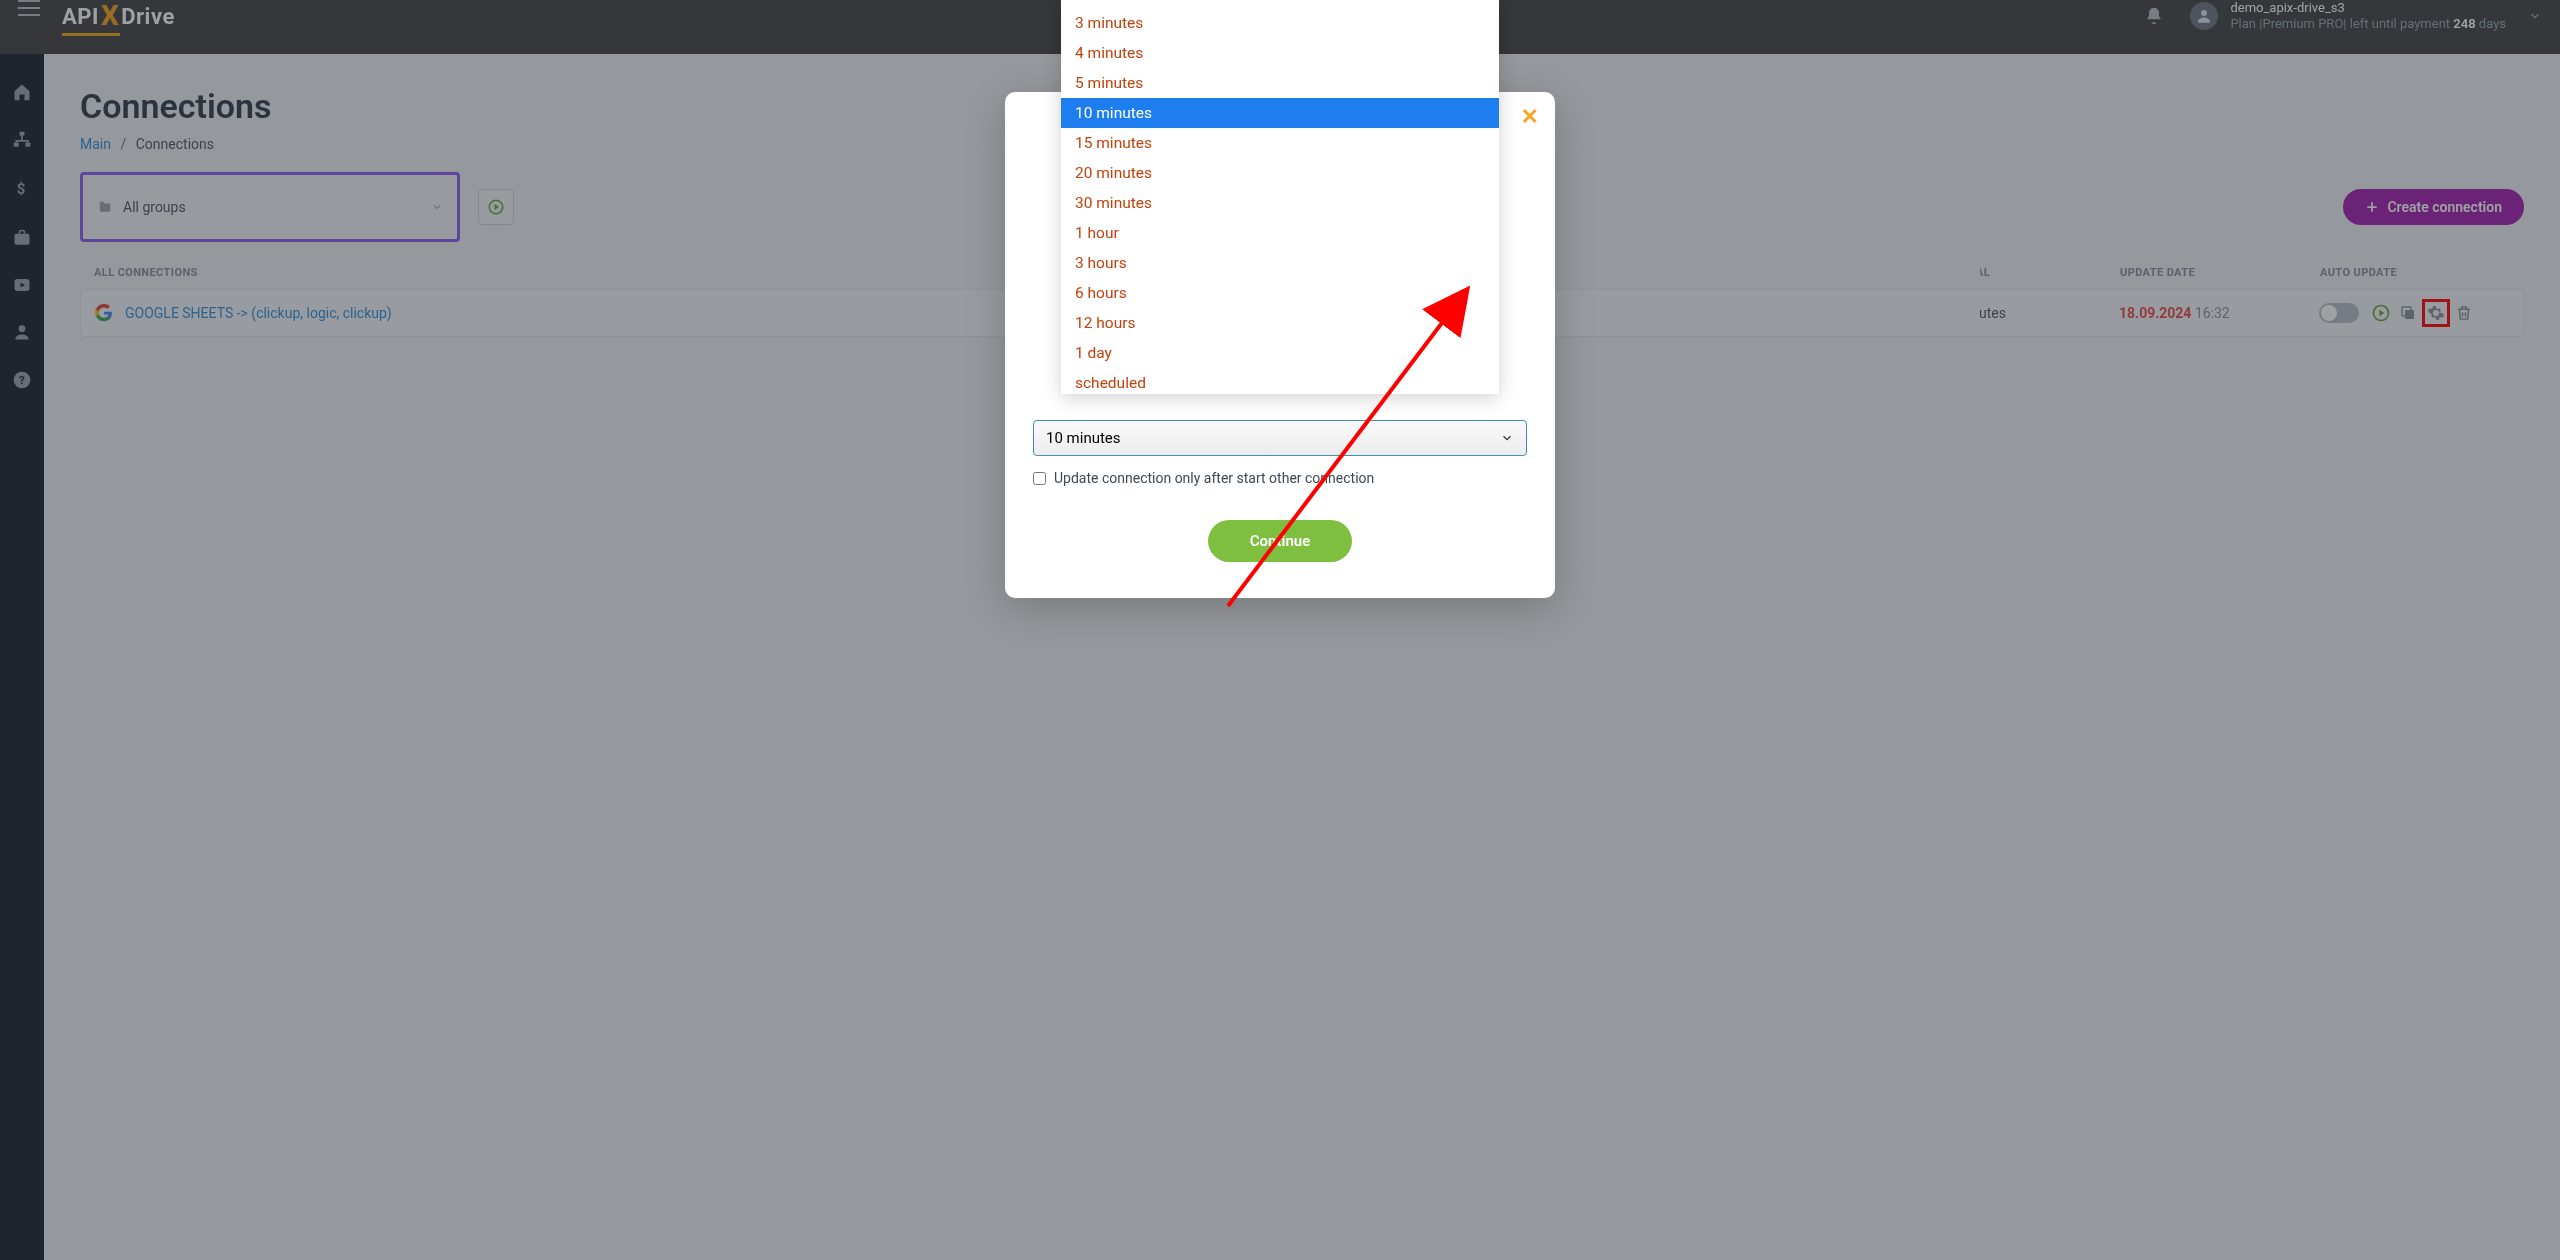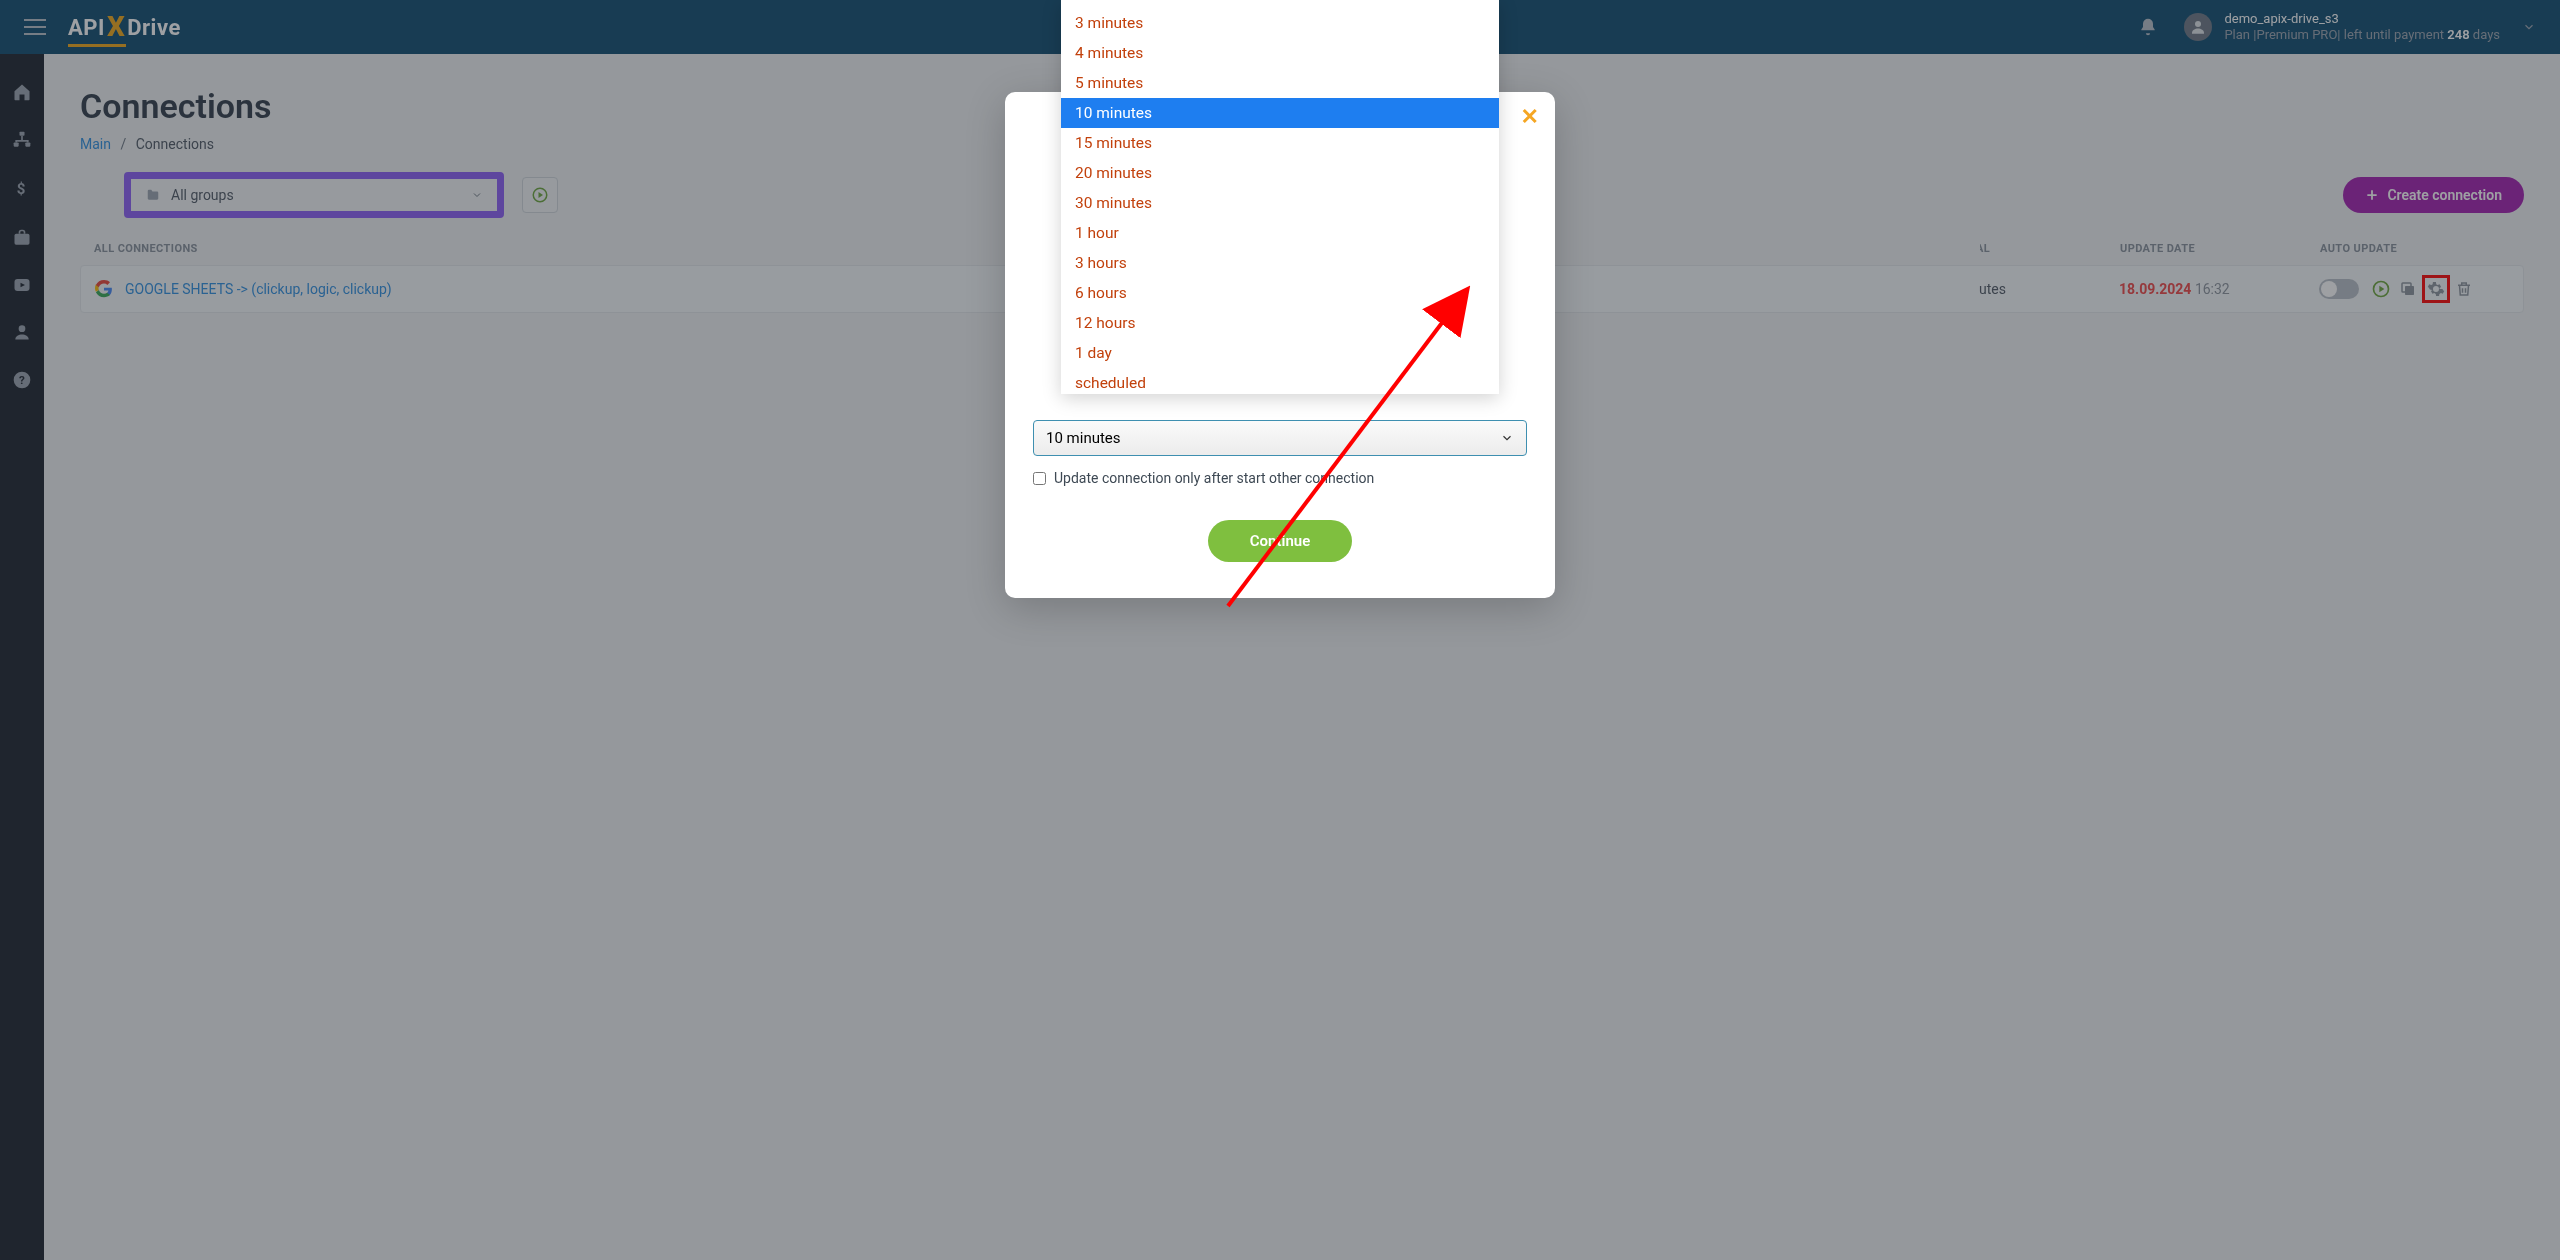--- a/index.html
+++ b/index.html
@@ -1,19 +1,19 @@
 <!DOCTYPE html>
 <html><head>
 <meta charset="utf-8">
 <style>
 * { margin: 0; padding: 0; box-sizing: border-box; font-family: -apple-system, BlinkMacSystemFont, "Segoe UI", Roboto, Arial, sans-serif; }
 html, body { width: 100%; height: 100%; background: #f5f5f5; overflow: hidden; }
 
 
-.topbar { position: absolute; top: 0; left: 0; right: 0; height: 54px; background: #0c4a6e; color: #fff; display: flex; align-items: center; padding: 0 24px; z-index: 5; }
+.topbar { position: absolute; top: 0; left: 0; right: 0; height: 54px; background: #404040; color: #fff; display: flex; align-items: flex-start; padding: 0 18px; z-index: 5; }
 .hamburger { width: 22px; height: 16px; display: flex; flex-direction: column; justify-content: space-between; margin-right: 22px; cursor: pointer; }
 .hamburger span { height: 2px; background: #b7bfc9; }
 .logo { font-size: 22px; font-weight: 700; letter-spacing: .5px; display: flex; align-items: center; }
 .logo .api { color: #fff; }
 .logo .x { color: #f0a714; font-size: 28px; font-weight: 800; margin: 0 2px; position: relative; top: -1px; }
 .logo .drive { color: #fff; }
 .topbar-right { margin-left: auto; display: flex; align-items: center; gap: 26px; }
 .user-block { display: flex; align-items: center; gap: 12px; }
 .user-avatar-circle { width: 28px; height: 28px; border-radius: 50%; background: #6c7683; display: flex; align-items: center; justify-content: center; }
 .user-text { font-size: 13px; line-height: 1.25; }
@@ -28,21 +28,21 @@
 
 
 .main { position: absolute; top: 54px; left: 44px; right: 0; bottom: 0; background: #eef0f2; padding: 32px 36px; overflow: auto; }
 .page-title { font-size: 34px; font-weight: 600; color: #2e3a47; margin-bottom: 10px; }
 .breadcrumb { font-size: 14px; margin-bottom: 20px; }
 .breadcrumb a { color: #2d8fe0; text-decoration: none; }
 .breadcrumb .sep { color: #6a7480; margin: 0 6px; }
 .breadcrumb .cur { color: #4d5763; }
 
 .toolbar { display: flex; align-items: center; gap: 18px; margin-bottom: 14px; }
-.group-select { display: flex; align-items: center; gap: 10px; border: 7px solid #8b5cf6; background: #f2f4f6; border-radius: 4px; padding: 8px 14px; width: 380px; color: #4d5763; font-size: 14px; margin-left: 44px; }
+.group-select { display: flex; align-items: center; gap: 10px; border: 3px solid #8b5cf6; background: #f2f4f6; border-radius: 4px; padding: 24px 14px; width: 380px; color: #4d5763; font-size: 14px; }
 .group-select .folder { color: #9aa3af; }
 .group-select .chev { margin-left: auto; color: #6a7480; }
 .action-icon-btn { width: 36px; height: 36px; border: 1px solid #cfd5db; border-radius: 4px; display: flex; align-items: center; justify-content: center; color: #6aa53a; background: #f2f4f6; }
 .create-btn { margin-left: auto; background: #a21caf; color: #fff; border: none; border-radius: 22px; padding: 10px 22px; font-size: 14px; font-weight: 600; display: flex; align-items: center; gap: 8px; }
 
 .table-header { display: flex; align-items: center; font-size: 11px; font-weight: 700; color: #868f9a; letter-spacing: .4px; text-transform: uppercase; padding: 10px 14px; }
 .col-name { flex: 1 1 auto; }
 .col-interval { width: 140px; }
 .col-update { width: 200px; }
 .col-auto { width: 190px; }

